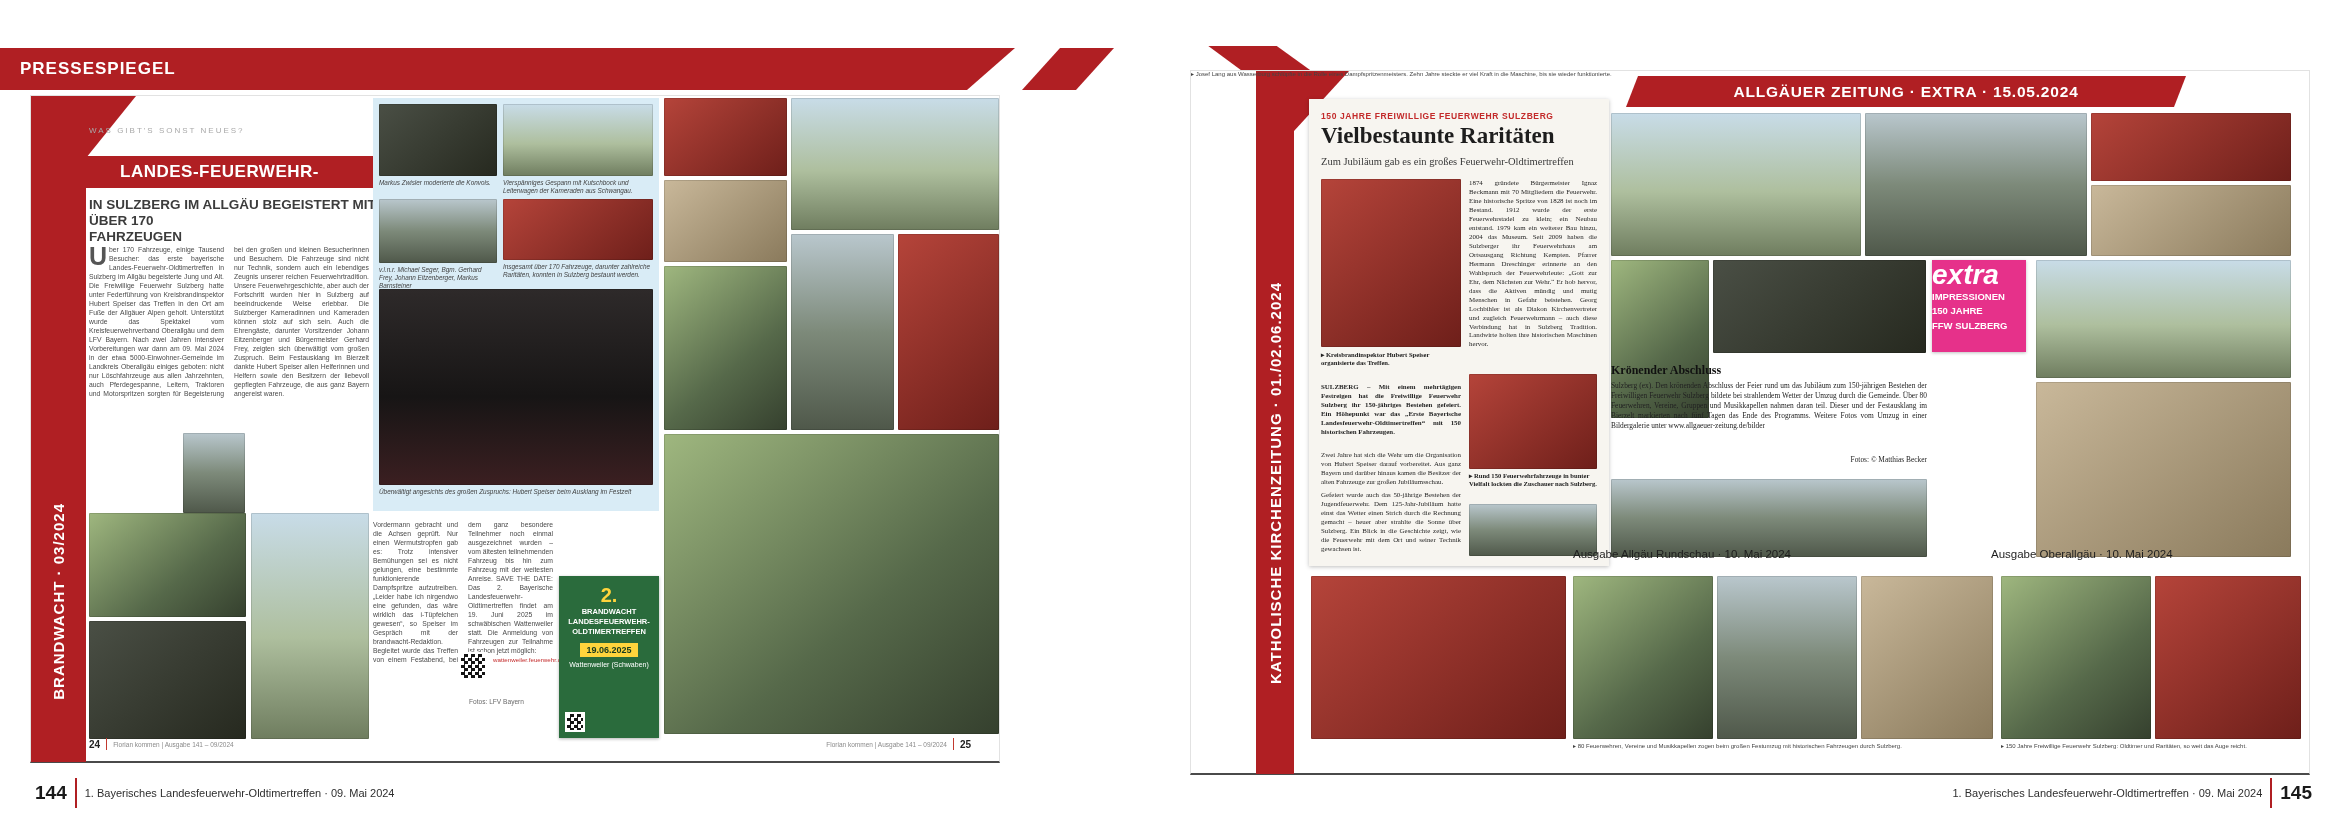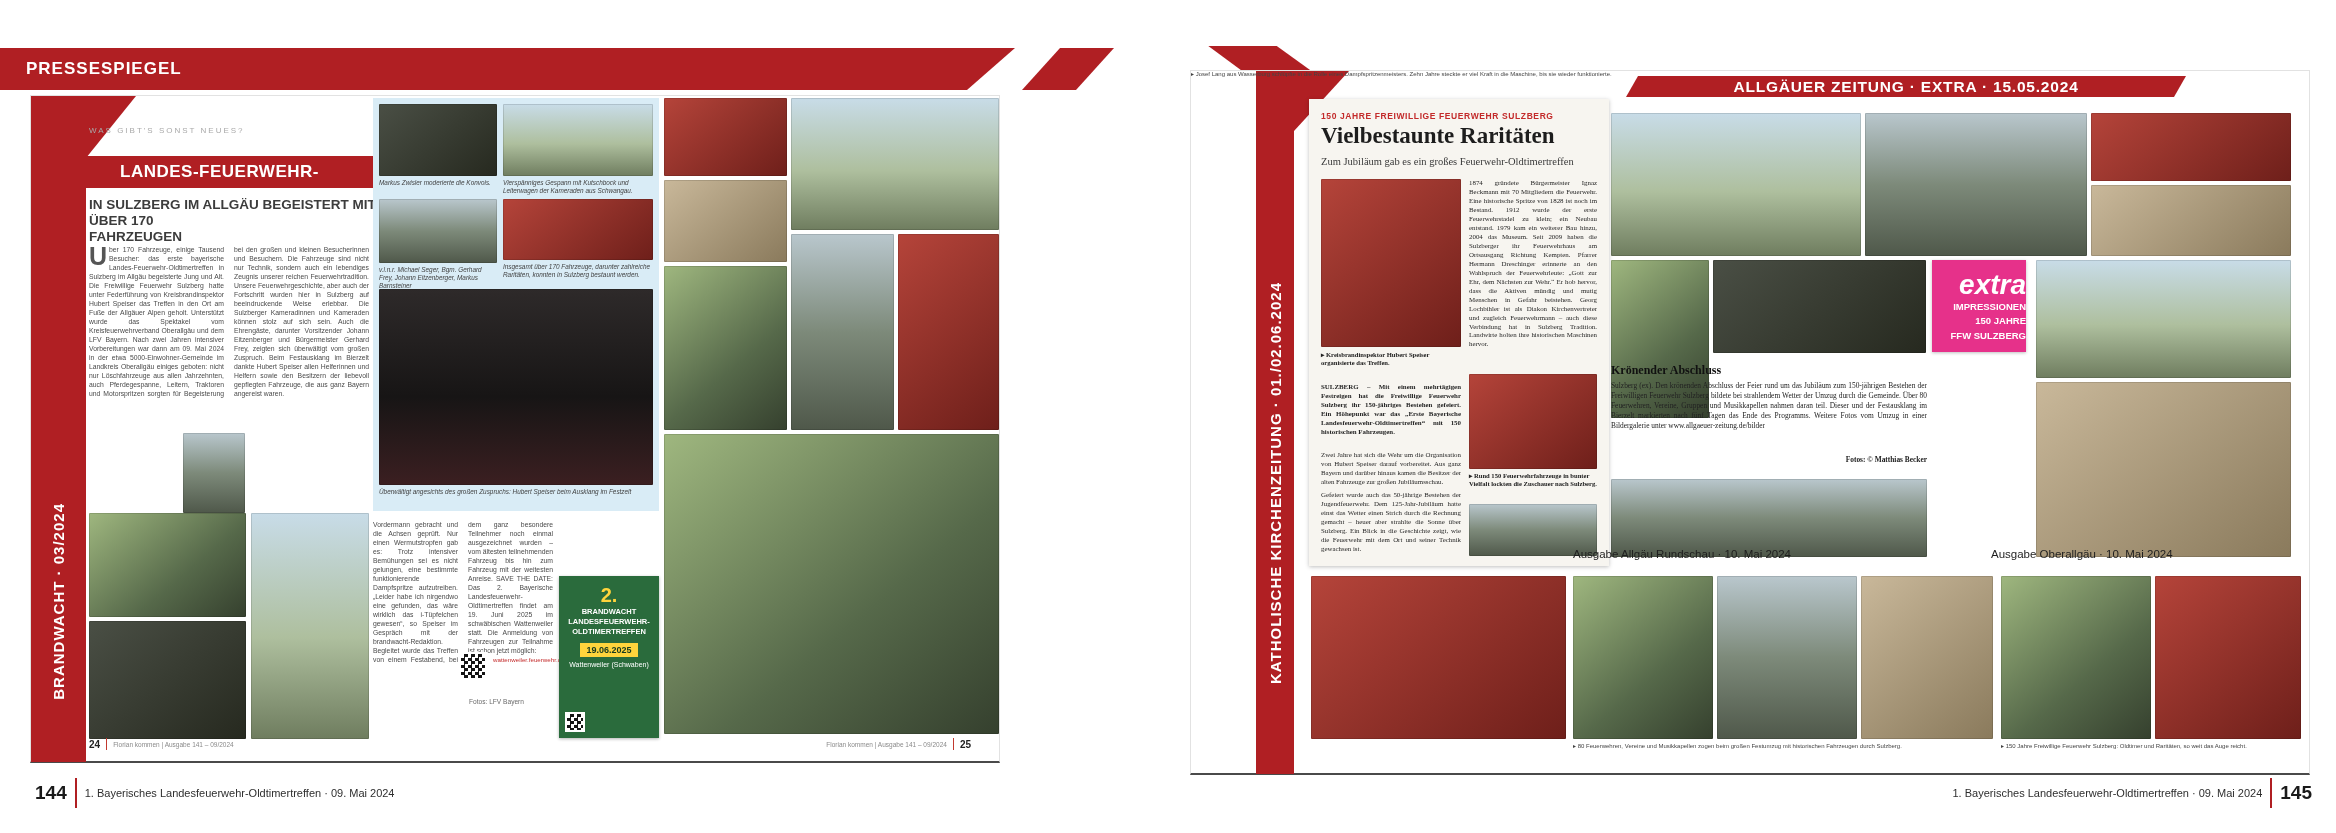--- a/index.html
+++ b/index.html
@@ -7,21 +7,21 @@
   body { font-family: "Liberation Sans", sans-serif; position: relative; overflow: hidden; color:#333; }
   .abs { position: absolute; }
   .red { background: #b01f23; }
 
   
   .ribbon-main { clip-path: polygon(0 0, 100% 0, calc(100% - 48px) 100%, 0 100%); }
   .ribbon-chip { clip-path: polygon(38px 0, 100% 0, calc(100% - 38px) 100%, 0 100%); }
   .ribbon-diag { clip-path: polygon(18% 0, 55% 0, 100% 100%, 62% 100%); }
   .corner-tri { clip-path: polygon(0 0, 100% 0, 0 100%); }
 
-  .banner-text { color: #fff; font-weight: bold; font-size: 17px; letter-spacing: 1px; line-height: 42px; padding-left: 26px; }
+  .banner-text { color: #fff; font-weight: bold; font-size: 17px; letter-spacing: 1px; line-height: 42px; padding-left: 20px; }
 
   .spread { background: #fff; border: 1px solid #e2e2e2; border-bottom: 2px solid #4a4a4a; position: absolute; }
 
   .vband-text { display:flex; align-items:center; justify-content:center; }
   .vtext { writing-mode: vertical-rl; transform: rotate(180deg); color:#fff; font-weight:bold; white-space:nowrap; letter-spacing:1px; }
 
   .runhead { font-size: 8px; letter-spacing: 2px; color: #a9a9a9; }
 
   .section-banner { clip-path: polygon(0 0, 100% 0, calc(100% - 20px) 100%, 0 100%); }
   .section-banner span { color:#fff; font-weight:bold; font-size:17px; letter-spacing:.5px; line-height:32px; padding-left:34px; display:block; }
@@ -47,30 +47,30 @@
 
   .bluepanel { background: #d9ecf6; }
 
   .newsclip { background: #f7f5f0; box-shadow: 0 1px 4px rgba(0,0,0,.25); }
   .kicker { color: #c32a2a; font-weight: bold; font-size: 8.5px; letter-spacing: .6px; }
   .np-headline { font-family: "Liberation Serif", serif; font-weight: bold; font-size: 23px; color: #1d1d1d; }
   .np-sub { font-family: "Liberation Serif", serif; font-size: 10.5px; color: #3a3a3a; }
   .np-body { font-family: "Liberation Serif", serif; font-size: 6.9px; line-height: 1.3; color: #262626; text-align: justify; }
   .np-lead { font-weight: bold; }
 
-  .extra-box { background: #e6318a; color:#fff; text-align:right; padding-top: 10px; box-shadow: 0 1px 3px rgba(0,0,0,.25); }
+  .extra-box { background: #e6318a; color:#fff; text-align:left; padding-top: 0; box-shadow: 0 1px 3px rgba(0,0,0,.25); }
   .extra-script { font-style: italic; font-weight: bold; font-size: 28px; line-height: 30px; }
   .extra-line { font-weight: bold; font-size: 9.5px; line-height: 1.5; }
 
   .az-banner { display:flex; align-items:center; justify-content:center; clip-path: polygon(12px 0, 100% 0, calc(100% - 12px) 100%, 0 100%); }
   .az-banner span { color:#fff; font-weight:bold; font-size:15.5px; letter-spacing:.8px; }
 
   .kro-headline { font-family:"Liberation Serif", serif; font-weight:bold; font-size:12px; color:#111; }
   .kro-body { font-family:"Liberation Serif", serif; font-size:7.4px; line-height:1.35; color:#222; text-align:justify; }
-  .kro-credit { font-family:"Liberation Serif", serif; font-size:7.4px; font-weight:bold; color:#222; text-align:right; }
+  .kro-credit { font-family:"Liberation Serif", serif; font-size:7.4px; font-weight:normal; color:#222; text-align:right; }
 
   .edition { font-size: 11.5px; color: #1e1e1e; }
 
   .outer-footer { display:flex; align-items:center; gap:8px; }
   .outer-footer .pg { font-size: 19px; font-weight: bold; color:#1a1a1a; }
   .outer-footer .div { width:2px; height:30px; background:#b01f23; }
   .outer-footer .cap2 { font-size: 11px; color:#2e2e2e; font-style: normal; }
 
   .inner-footer { display:flex; align-items:center; gap:6px; }
   .inner-footer .pg { font-size: 10px; font-weight: bold; color:#222; }
@@ -191,21 +191,21 @@
     <div class="abs npcap" style="left:12px;top:252px;width:140px;">▸ Kreisbrandinspektor Hubert Speiser organisierte das Treffen.</div>
     <div class="abs np-body" style="left:160px;top:80px;width:128px;height:188px;overflow:hidden;">1874 gründete Bürgermeister Ignaz Beckmann mit 70 Mitgliedern die Feuerwehr. Eine historische Spritze von 1828 ist noch im Bestand. 1912 wurde der erste Feuerwehrstadel zu klein; ein Neubau entstand. 1979 kam ein weiterer Bau hinzu, 2004 das Museum. Seit 2009 haben die Sulzberger ihr Feuerwehrhaus am Ortsausgang Richtung Kempten. Pfarrer Hermann Dreschinger erinnerte an den Wahlspruch der Feuerwehrleute: „Gott zur Ehr, dem Nächsten zur Wehr.“ Er hob hervor, dass die Aktiven mündig und mutig Menschen in Gefahr beistehen. Georg Lochbihler ist als Diakon Kirchenvertreter und zugleich Feuerwehrmann – auch diese Verbindung hat in Sulzberg Tradition. Landwirte holten ihre historischen Maschinen hervor.</div>
     <div class="abs np-body np-lead" style="left:12px;top:284px;width:140px;">SULZBERG – Mit einem mehrtägigen Festreigen hat die Freiwillige Feuerwehr Sulzberg ihr 150-jähriges Bestehen gefeiert. Ein Höhepunkt war das „Erste Bayerische Landesfeuerwehr-Oldtimertreffen“ mit 150 historischen Fahrzeugen.</div>
     <div class="abs np-body" style="left:12px;top:352px;width:140px;">Zwei Jahre hat sich die Wehr um die Organisation von Hubert Speiser darauf vorbereitet. Aus ganz Bayern und darüber hinaus kamen die Besitzer der alten Fahrzeuge zur großen Jubiläumsschau.</div>
     <div class="abs np-body" style="left:12px;top:392px;width:140px;height:66px;overflow:hidden;">Gefeiert wurde auch das 50-jährige Bestehen der Jugendfeuerwehr. Dem 125-Jahr-Jubiläum hatte einst das Wetter einen Strich durch die Rechnung gemacht – heuer aber strahlte die Sonne über Sulzberg. Ein Blick in die Geschichte zeigt, wie die Feuerwehr mit dem Ort und seiner Technik gewachsen ist.</div>
     <div class="abs ph ph-red" style="left:160px;top:275px;width:128px;height:95px;"></div>
     <div class="abs npcap" style="left:160px;top:373px;width:128px;">▸ Rund 150 Feuerwehrfahrzeuge in bunter Vielfalt lockten die Zuschauer nach Sulzberg.</div>
     <div class="abs ph ph-crowd" style="left:160px;top:405px;width:128px;height:52px;"></div>
   </div>
 
-  <div class="abs red az-banner" style="left:435px;top:5px;width:560px;height:21px;">
+  <div class="abs red az-banner" style="left:435px;top:5px;width:560px;height:31px;">
     <span>ALLGÄUER ZEITUNG · EXTRA · 15.05.2024</span>
   </div>
 
   <div class="abs ph ph-sky" style="left:420px;top:42px;width:250px;height:143px;"></div>
   <div class="abs ph ph-crowd" style="left:674px;top:42px;width:222px;height:143px;"></div>
   <div class="abs ph ph-red" style="left:900px;top:42px;width:200px;height:68px;"></div>
   <div class="abs ph ph-warm" style="left:900px;top:114px;width:200px;height:71px;"></div>
   <div class="abs ph ph-green" style="left:420px;top:189px;width:98px;height:158px;"></div>
   <div class="abs ph ph-dark" style="left:522px;top:189px;width:213px;height:93px;"></div>
   <div class="abs extra-box" style="left:741px;top:189px;width:94px;height:92px;">

